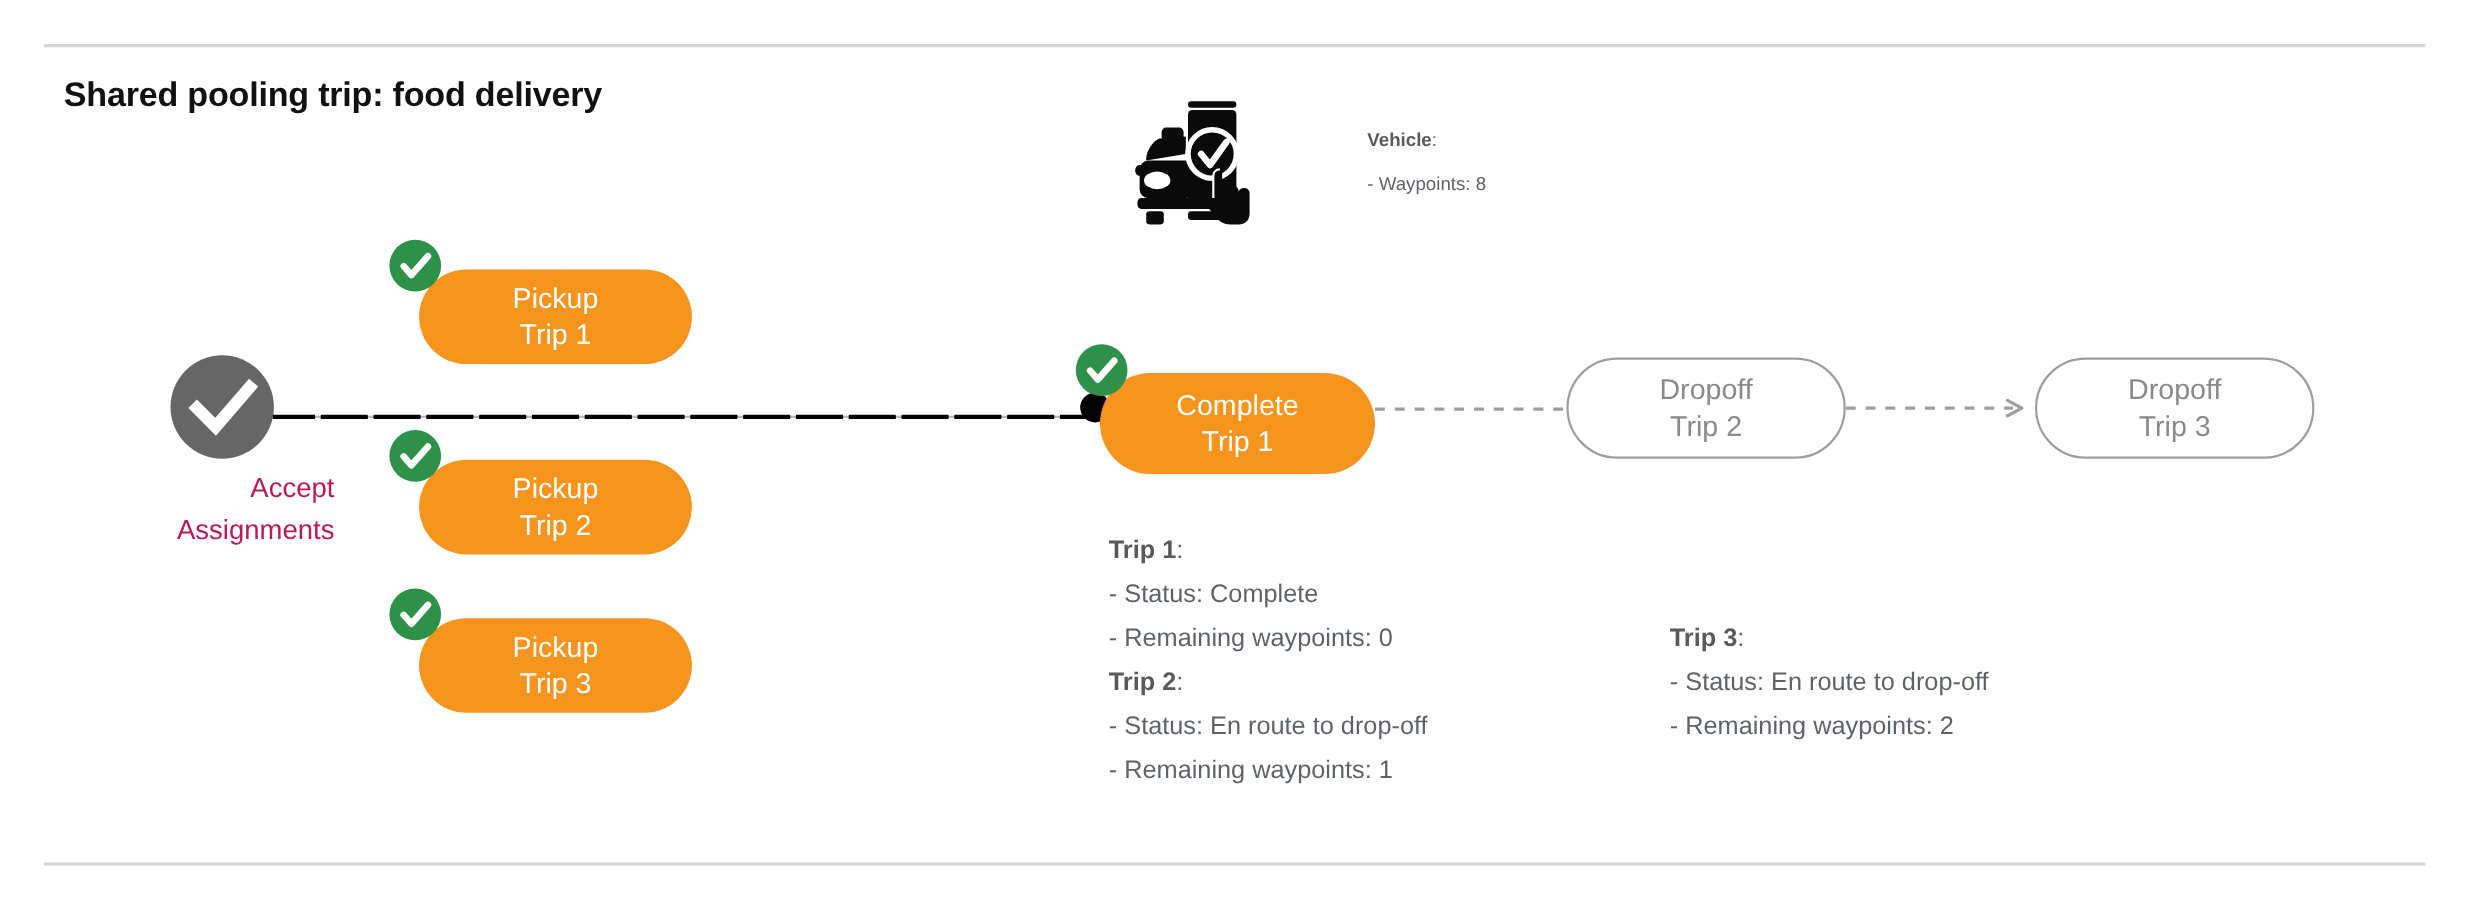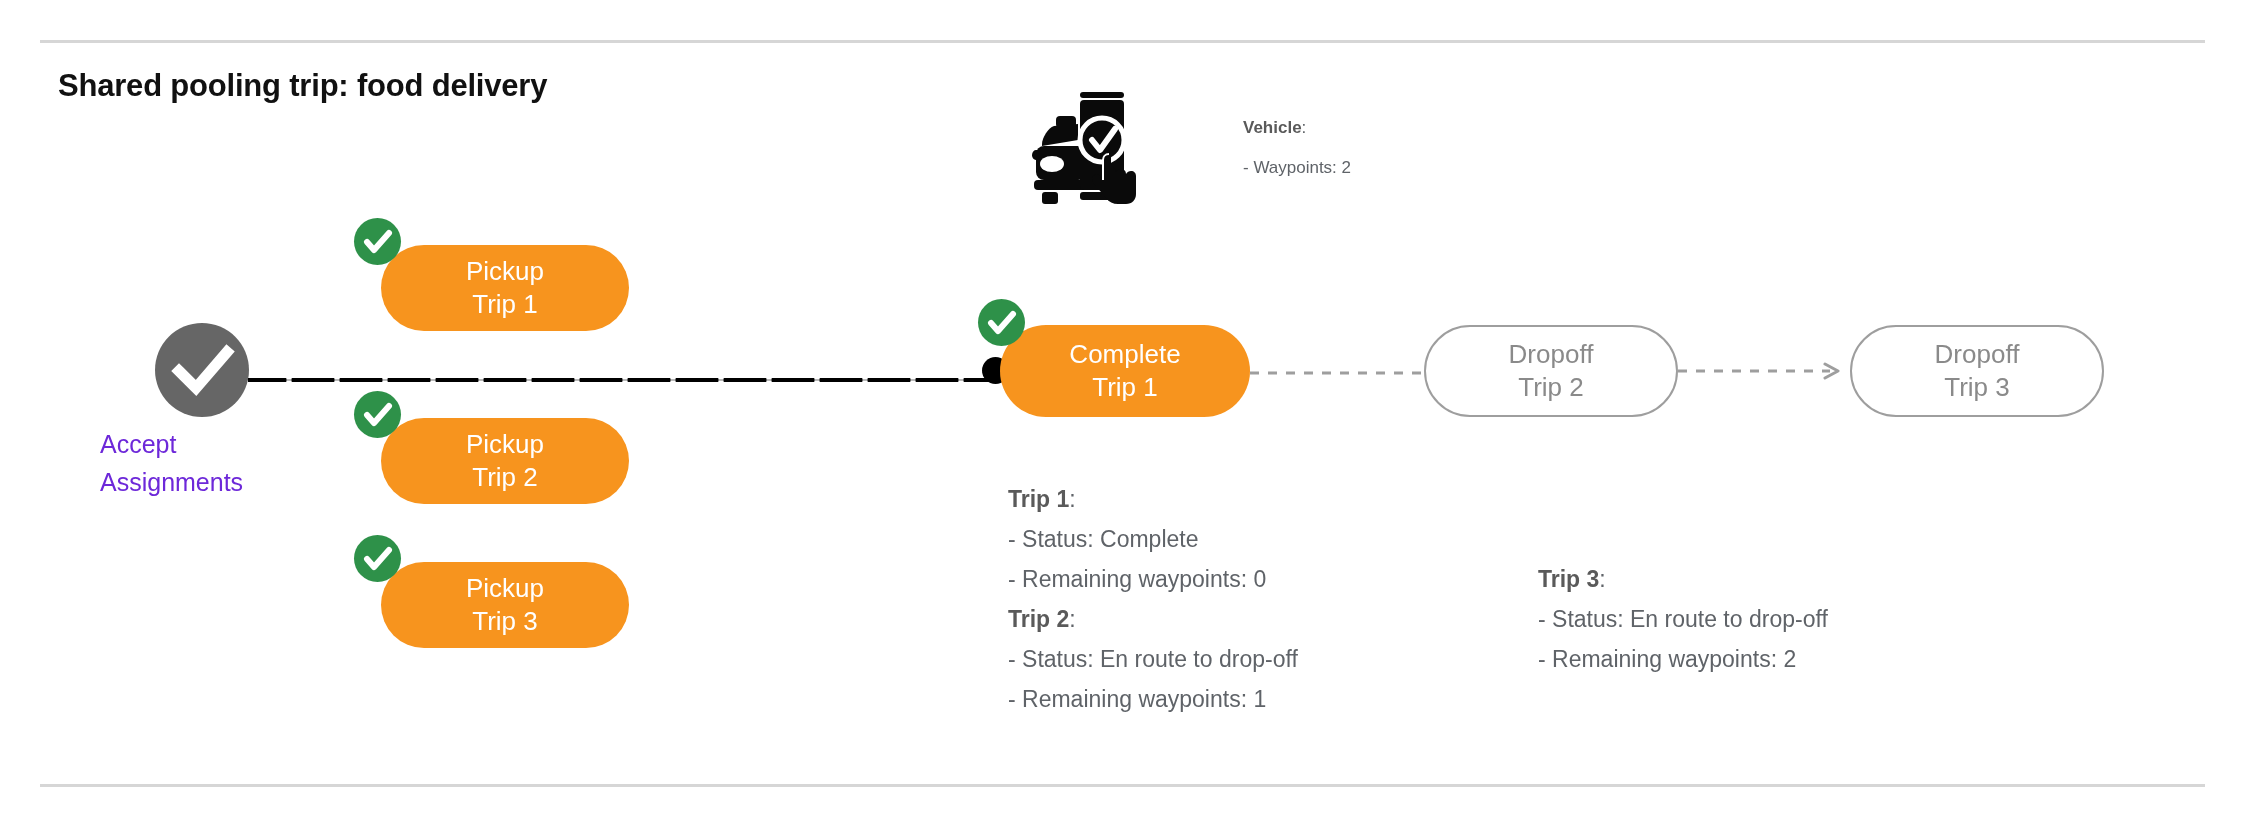--- a/index.html
+++ b/index.html
@@ -55,24 +55,24 @@
     inset: 0;
     border-radius: 50%;
     background: #666666;
   }
   #accept-circle svg { position: absolute; left: 0; top: 0; }
   #accept-label {
     position: absolute;
     left: -55px;
     top: 102px;
     width: 204px;
-    text-align: left;
+    text-align: right;
     font-size: 25px;
     line-height: 38px;
-    color: #6d28d9;
+    color: #be185d;
     white-space: pre-line;
   }
 
   
   #trunk-line {
     position: absolute;
     left: 248px;
     top: 368px;
     width: 752px;
     height: 4px;
@@ -156,21 +156,21 @@
   
   .info-block {
     position: absolute;
     font-size: 23px;
     line-height: 40px;
     color: #5f6368;
     white-space: nowrap;
   }
   .info-block .heading { font-weight: bold; color: #5a5a5a; }
   #trip12-block { left: 1008px; top: 479px; }
-  #trip3-block  { left: 1518px; top: 559px; margin-left: 20px; }
+  #trip3-block  { left: 1518px; top: 559px; }
 </style>
 </head>
 <body>
 
 <div id="canvas">
 
   <div class="hrule" id="rule-top"></div>
   <div class="hrule" id="rule-bottom"></div>
 
   <div id="page-title">Shared pooling trip: food delivery</div>
@@ -201,21 +201,21 @@
         <path d="M79 66 C75 66 73 69 73 72 L73 92 L70 88 C67 85 62 87 62 91 C62 93 63 95 65 97 L76 110 C79 114 83 116 88 116 L96 116 C102 116 106 112 106 106 L106 88 C106 85 104 83 101 83 C99 83 97 84 96 86 C96 83 94 81 91 81 C89 81 87 82 86 84 C86 81 84 79 81 79 L81 72 C81 69 82 66 79 66 Z"></path>
       </g>
       <path d="M79 66 C75 66 73 69 73 72 L73 92" fill="none" stroke="#ffffff" stroke-width="2"></path>
     </svg>
   </div>
 
   <div id="vehicle-info">
     <div>
       <span class="strong">Vehicle</span><span class="strong-suffix">:</span>
     </div>
-    <div>- Waypoints: 2</div>
+    <div>- Waypoints: 8</div>
   </div>
 
   <div id="accept-node">
     <div id="accept-circle">
       <svg width="94" height="94" viewBox="0 0 94 94" xmlns="http://www.w3.org/2000/svg">
         <path d="M24 48 L41 65 L72 29" fill="none" stroke="#ffffff" stroke-width="11" stroke-linecap="square" stroke-linejoin="miter"></path>
       </svg>
     </div>
     <div id="accept-label">Accept
 Assignments</div>
@@ -252,21 +252,21 @@
   <div class="pill filled" style="left:381px; top:562px; width:248px; height:86px;">
     <div class="badge-check">
       <svg width="47" height="47" viewBox="0 0 47 47" xmlns="http://www.w3.org/2000/svg">
         <path d="M13 24 L20 32 L35 15" fill="none" stroke="#ffffff" stroke-width="6" stroke-linecap="round" stroke-linejoin="round"></path>
       </svg>
     </div>
     <div class="pill-line">Pickup</div>
     <div class="pill-line">Trip 3</div>
   </div>
 
-  <div class="pill filled" style="left:1000px; top:325px; width:250px; height:92px;align-items:center;">
+  <div class="pill filled" style="left:1000px; top:339px; width:250px; height:92px;align-items:center;">
     <div class="badge-check" style="left:-22px; top:-26px;">
       <svg width="47" height="47" viewBox="0 0 47 47" xmlns="http://www.w3.org/2000/svg">
         <path d="M13 24 L20 32 L35 15" fill="none" stroke="#ffffff" stroke-width="6" stroke-linecap="round" stroke-linejoin="round"></path>
       </svg>
     </div>
     <div class="pill-line">Complete</div>
     <div class="pill-line">Trip 1</div>
   </div>
 
   <div class="light-conn" style="left:1250px; top:365px; width:174px;">

